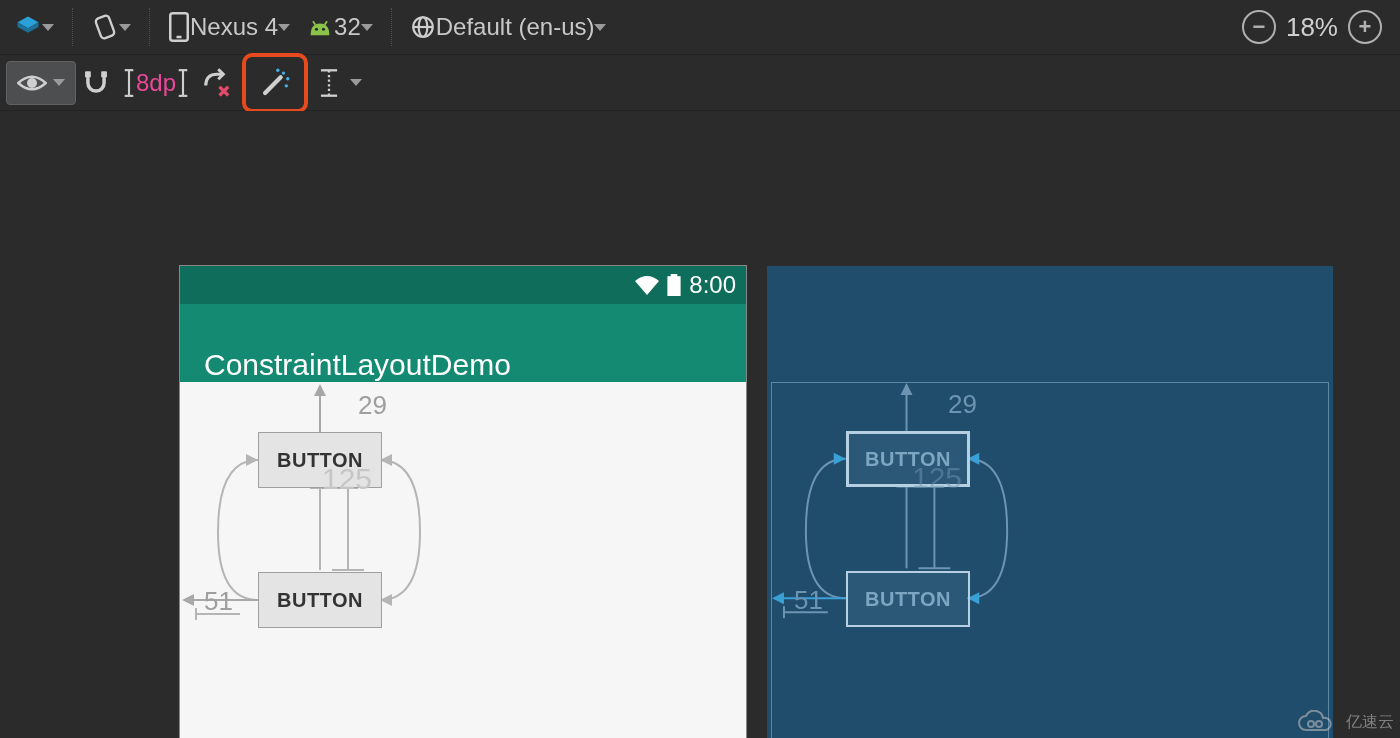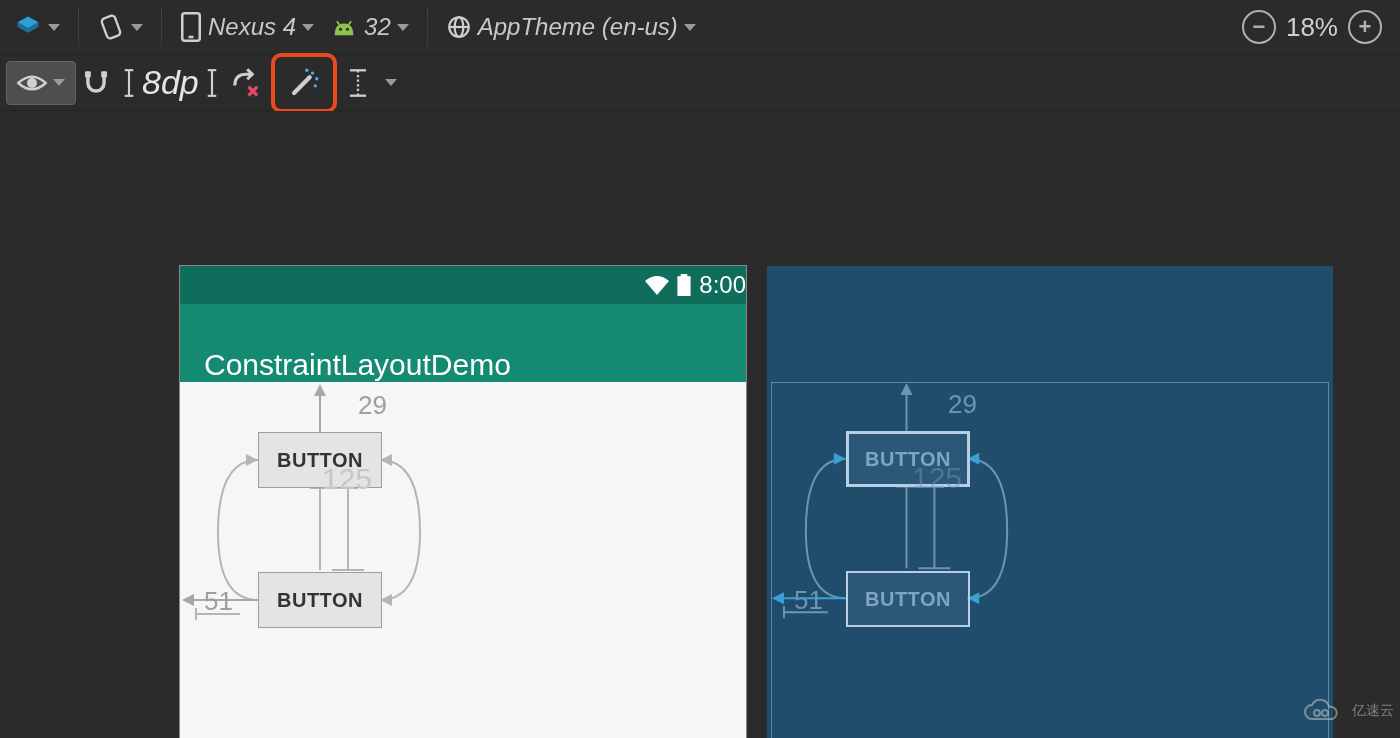--- a/index.html
+++ b/index.html
@@ -19,28 +19,27 @@
     border-bottom: 1px solid #232323;
     padding: 0 6px;
   }
   .toolbar-row.row2 { height: 56px; }
   .sep {
     width: 0; height: 38px;
     border-left: 1px dotted #505050;
     margin: 0 10px;
   }
   .tb-btn {
-    display: flex; align-items: center; gap: 6px;
+    display: flex; align-items: center; 
     padding: 4px 8px; height: 40px;
     border-radius: 3px;
     cursor: pointer;
     font-size: 24px;
     color: #c8c8c8;
     white-space: nowrap;
-    font-style: italic;
   }
   .chev { width:0;height:0;border-left:6px solid transparent;border-right:6px solid transparent;border-top:7px solid #9a9a9a; }
   .spacer { flex:1; }
 
   .ico { display:inline-block; }
 
   
   .eye-btn {
     display:flex;align-items:center;gap:6px;
     background:#4c4e50;border:1px solid #606264;border-radius:4px;
@@ -64,21 +63,21 @@
     position:absolute; left:0; right:0; top:111px; bottom:0;
     background:#2b2b2b;
   }
   .device-frame {
     position:absolute; left:180px; top:155px; width:566px; height:570px;
     background:#f6f6f6;
     box-shadow: 0 0 0 1px #888;
   }
   .statusbar {
     height:38px;background:#0e6d5b;display:flex;justify-content:flex-end;align-items:center;
-    gap:8px;color:#fff;font-size:24px;font-weight:500;
+    padding-right:10px;gap:8px;color:#fff;font-size:24px;font-weight:500;
   }
   .appbar {
     height:78px;background:#158a73;display:flex;align-items:flex-end;padding-left:24px;
     color:#fff;font-size:30px;
   }
   .body-area { position:relative; height:calc(100% - 116px); background:#f6f6f6; }
 
   .btn-box {
     position:absolute;width:124px;height:56px;
     background:#e4e4e4;border:1px solid #9f9f9f;
@@ -99,22 +98,22 @@
   .bp-btn {
     position:absolute;width:124px;height:56px;
     border:2px solid #b7cfe2;background:rgba(90,136,168,.18);
     display:flex;align-items:center;justify-content:center;
     color:#7ea6c2;font-size:20px;font-weight:600;letter-spacing:.5px;
   }
   .bp-lbl { position:absolute;font-size:26px;color:#6d94b0; }
 
   
   .watermark {
-    position:absolute; right:6px; bottom:15px;
-    font-size:14px; color:#c4c4c4; display:flex;align-items:center;gap:12px;
+    position:absolute; right:6px; bottom:4px;
+    font-size:16px; color:#c4c4c4; display:flex;align-items:center;gap:12px;
     opacity:.55;
   }
 </style>
 </head>
 <body>
 
 <div class="toolbar-row">
   <div class="tb-btn">
     <svg class="ico" width="28" height="28" viewBox="0 0 24 24">
         <polygon points="12,3 21,8 12,13 3,8" fill="#2aa0d8"></polygon>
@@ -149,21 +148,21 @@
     <span>32</span>
     <span class="chev"></span>
   </div>
   <div class="sep"></div>
   <div class="tb-btn">
     <svg class="ico" width="26" height="26" viewBox="0 0 24 24" fill="none" stroke="#cfcfcf" stroke-width="2">
         <circle cx="12" cy="12" r="9"></circle>
         <ellipse cx="12" cy="12" rx="4" ry="9"></ellipse>
         <line x1="3" y1="12" x2="21" y2="12"></line>
       </svg>
-    <span>AppTheme (en-us)</span>
+    <span>Default (en-us)</span>
     <span class="chev"></span>
   </div>
   <div class="spacer"></div>
   <div class="zoom-wrap">
     <div class="circ-btn">−</div>
     <span>18%</span>
     <div class="circ-btn">+</div>
   </div>
 </div>
 
@@ -175,21 +174,21 @@
       </svg>
     <span class="chev"></span>
   </div>
   <div class="tb-btn" style="padding:0 6px">
     <svg class="ico" width="28" height="30" viewBox="0 0 24 26" fill="none" stroke="#cfcfcf" stroke-width="3">
         <path d="M5 3 v10 a7 7 0 0 0 14 0 V3"></path>
         <line x1="5" y1="3" x2="5" y2="8" stroke="#cfcfcf" stroke-width="5"></line>
         <line x1="19" y1="3" x2="19" y2="8" stroke="#cfcfcf" stroke-width="5"></line>
       </svg>
   </div>
-  <div class="tb-btn" style="font-size:34px;color:#e5e5e5;padding:0 6px">
+  <div class="tb-btn" style="font-size:24px;color:#ec4899;padding:0 6px">
     <svg width="14" height="30" viewBox="0 0 10 28" stroke="#cfcfcf" stroke-width="2">
         <line x1="5" y1="2" x2="5" y2="26"></line>
         <line x1="1" y1="2" x2="9" y2="2"></line>
         <line x1="1" y1="26" x2="9" y2="26"></line>
       </svg>
     <span>8dp</span>
     <svg width="14" height="30" viewBox="0 0 10 28" stroke="#cfcfcf" stroke-width="2">
         <line x1="5" y1="2" x2="5" y2="26"></line>
         <line x1="1" y1="2" x2="9" y2="2"></line>
         <line x1="1" y1="26" x2="9" y2="26"></line>

